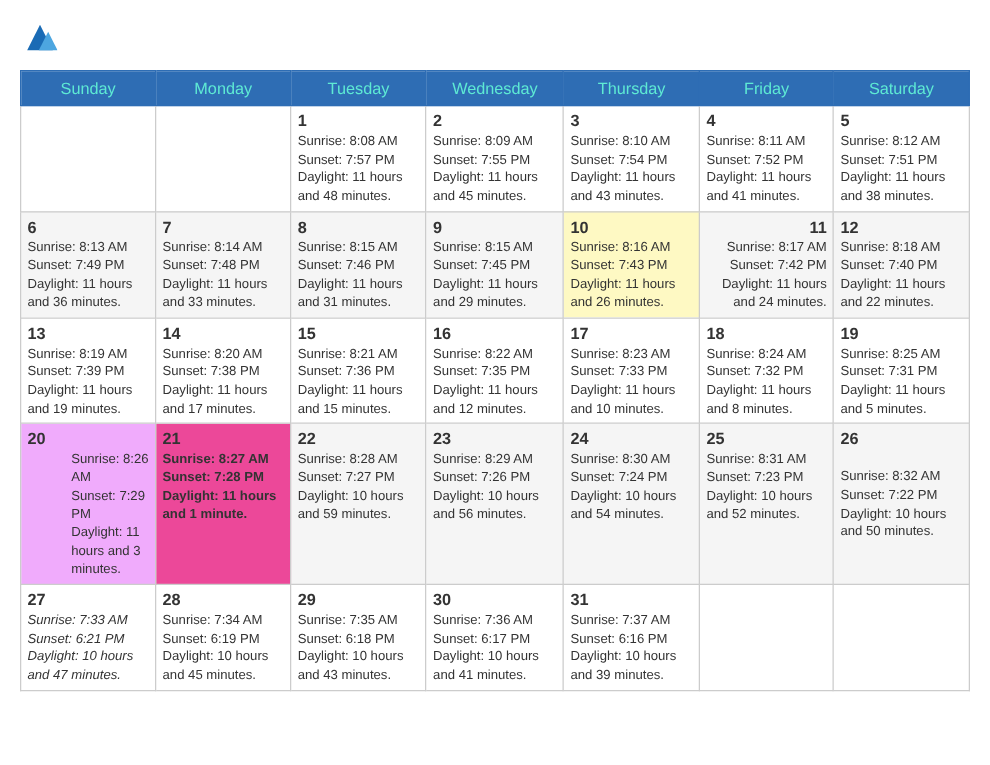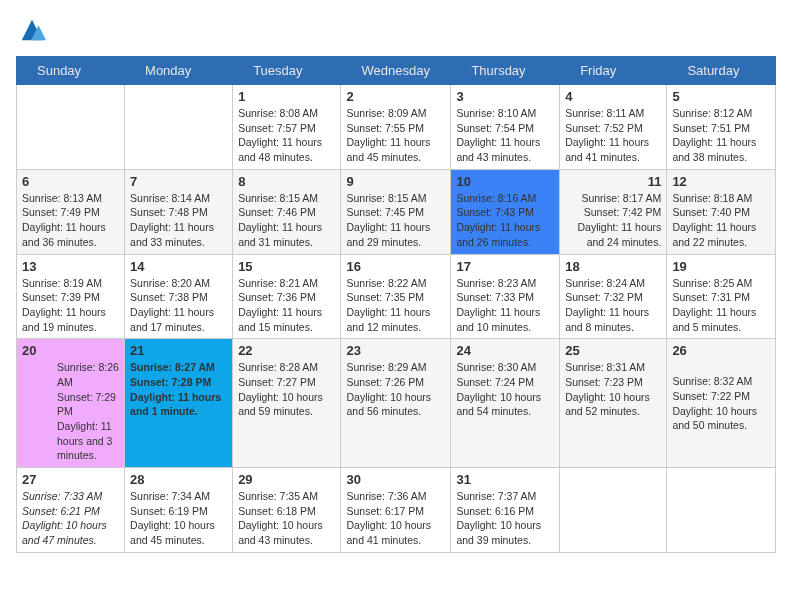--- a/index.html
+++ b/index.html
@@ -43,23 +43,23 @@
       font-size: 15px;
       color: #555;
     }
     table {
       width: 100%;
       border-collapse: collapse;
       font-size: 11px;
     }
     thead tr th {
       background-color: #2e6db4;
-      color: #e5e5e5;
+      color: #5eead4;
       padding: 6px 20px;
-      text-align: left;
+      text-align: center;
       font-size: 13px;
       font-weight: normal;
       border: 1px solid #2e6db4;
     }
     tbody tr td {
       border: 1px solid #ccc;
       vertical-align: top;
       padding: 4px 5px;
       width: 110px;
       min-height: 80px;
@@ -170,21 +170,21 @@
           <div class="day-info" style="white-space: pre-line;">Sunrise: 8:15 AM
 Sunset: 7:46 PM
 Daylight: 11 hours and 31 minutes.</div>
         </td>
         <td style="background: rgb(245, 245, 245);">
           <div class="day-number">9</div>
           <div class="day-info" style="white-space: pre-line;">Sunrise: 8:15 AM
 Sunset: 7:45 PM
 Daylight: 11 hours and 29 minutes.</div>
         </td>
-        <td style="background: #3b82f6;">
+        <td style="background: #fef9c3;">
           <div class="day-number">10</div>
           <div class="day-info" style="white-space: pre-line;">Sunrise: 8:16 AM
 Sunset: 7:43 PM
 Daylight: 11 hours and 26 minutes.</div>
         </td>
         <td style="background: rgb(245, 245, 245); text-align: right;">
           <div class="day-number">11</div>
           <div class="day-info" style="white-space: pre-line;">Sunrise: 8:17 AM
 Sunset: 7:42 PM
 Daylight: 11 hours and 24 minutes.</div>
@@ -240,21 +240,21 @@
 Daylight: 11 hours and 5 minutes.</div>
         </td>
       </tr>
       <tr>
         <td style="background: #f0abfc;">
           <div class="day-number">20</div>
           <div class="day-info" style="white-space: pre-line; margin-left: 35px;">Sunrise: 8:26 AM
 Sunset: 7:29 PM
 Daylight: 11 hours and 3 minutes.</div>
         </td>
-        <td style="background: #0ea5e9;">
+        <td style="background: #ec4899;">
           <div class="day-number">21</div>
           <div class="day-info" style="white-space: pre-line; font-weight: bold;">Sunrise: 8:27 AM
 Sunset: 7:28 PM
 Daylight: 11 hours and 1 minute.</div>
         </td>
         <td style="background: rgb(245, 245, 245);">
           <div class="day-number">22</div>
           <div class="day-info" style="white-space: pre-line;">Sunrise: 8:28 AM
 Sunset: 7:27 PM
 Daylight: 10 hours and 59 minutes.</div>

